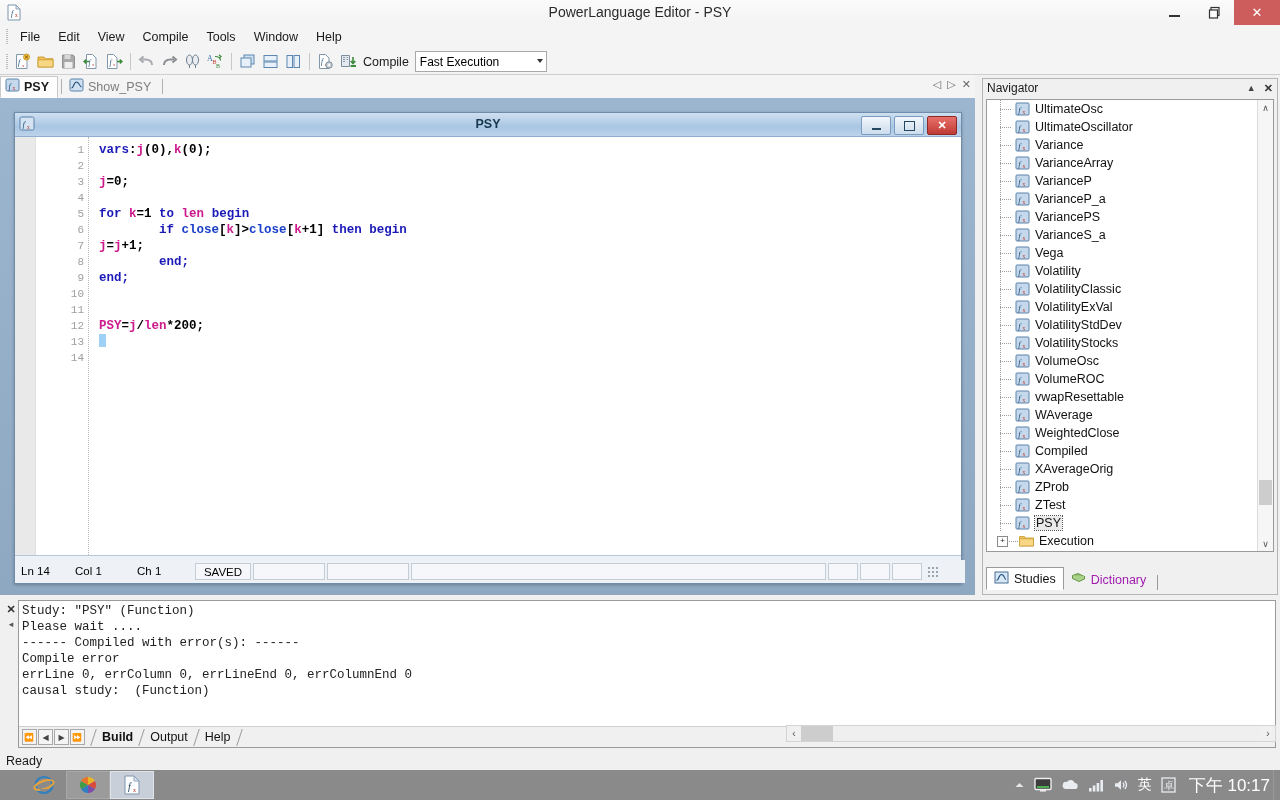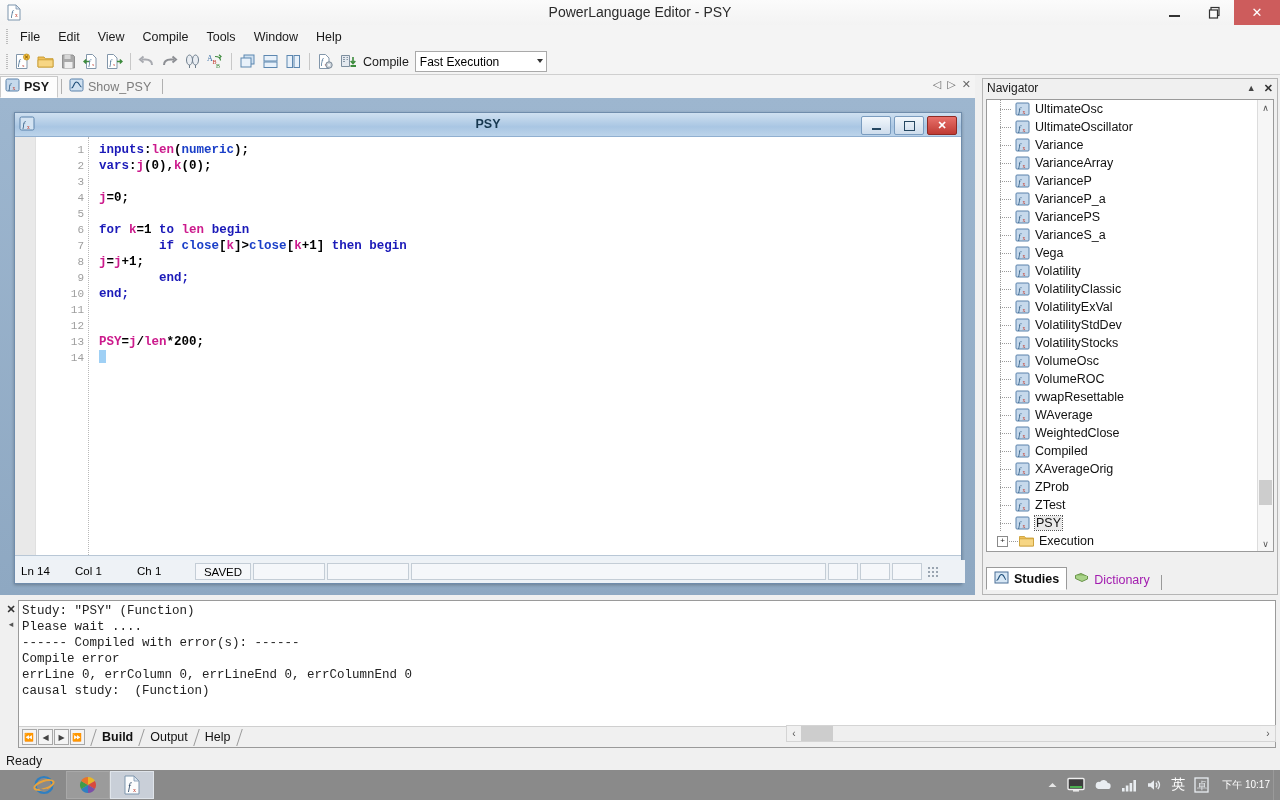--- a/index.html
+++ b/index.html
@@ -144,21 +144,21 @@
   .nrow .treeline{position:absolute;left:13px;top:0;width:1px;height:18px;
     background-image:repeating-linear-gradient(to bottom,#9a9a9a 0,#9a9a9a 1px,transparent 1px,transparent 2px);}
   .fxico{width:15px;height:14px;margin-right:5px;flex:0 0 auto;}
   .nrow.sel .nm{outline:1px dotted #555;background:#eaeaea;padding:0 1px;}
   .nrow.folder{padding-left:10px;}
   .nrow .plus{width:9px;height:9px;border:1px solid #8a8a8a;background:#fff;
     font-size:8px;line-height:7px;text-align:center;color:#222;margin-right:4px;flex:0 0 auto;}
   .folderico{width:15px;height:12px;margin-right:5px;flex:0 0 auto;}
   .nav-tabs{position:absolute;left:3px;bottom:4px;width:288px;height:22px;display:flex;align-items:flex-end;}
   .ntab{display:flex;align-items:center;gap:5px;height:21px;padding:0 7px;font-size:12.5px;}
-  .ntab.active{background:#fff;border:1px solid #9a9a9a;border-bottom-color:#fff;font-weight:bold;color:#111;}
+  .ntab.active{background:#fff;border:1px solid #9a9a9a;border-bottom-color:#fff;font-weight:normal;color:#111;}
   .ntab.inactive{color:#a21caf;}
 
   
   .outpane{position:absolute;left:4px;top:600px;width:1272px;height:148px;
     background:#f0f0f0;display:flex;}
   .out-left{width:14px;padding-top:3px;display:flex;flex-direction:column;align-items:center;gap:3px;}
   .out-left .x{font-size:11px;font-weight:bold;color:#333;}
   .out-left .lt{font-size:9px;color:#555;}
   .out-body{flex:1;border:1px solid #9a9a9a;background:#fff;position:relative;box-sizing:border-box;}
   .out-text{padding:2px 0 0 3px;font-family:"Liberation Mono",monospace;font-size:12.5px;line-height:16px;color:#222;}
@@ -183,21 +183,21 @@
     background:#f0f0f0;font-size:12.5px;color:#1a1a1a;padding-left:6px;line-height:18px;}
 
   
   .taskbar{position:absolute;left:0;top:770px;width:1280px;height:30px;background:#8a8a8a;
     display:flex;align-items:center;}
   .tb-item{width:44px;height:28px;display:flex;align-items:center;justify-content:center;}
   .tb-item.act{background:#9b9b9b;border:1px solid #a8a8a8;box-sizing:border-box;}
   .tb-item.act2{background:#c9cfd8;border:1px solid #dfe4ea;box-sizing:border-box;}
   .tray{position:absolute;right:0;top:0;height:30px;display:flex;align-items:center;gap:9px;padding-right:10px;}
   .tray .ti{display:flex;align-items:center;justify-content:center;color:#fff;}
-  .clock{font-size:10px;color:#fff;margin-left:4px;}
+  .clock{font-size:17px;color:#fff;margin-left:4px;}
   .showdesk{position:absolute;right:0;top:0;width:6px;height:30px;border-left:1px solid #9a9a9a;}
 </style>
 </head>
 <body>
 
 <div class="app">
 
   <div class="titlebar">
     <span class="title-icon">
       <svg width="17" height="17" viewBox="0 0 17 17">
@@ -413,21 +413,20 @@
           <div>7</div>
           <div>8</div>
           <div>9</div>
           <div>10</div>
           <div>11</div>
           <div>12</div>
           <div>13</div>
           <div>14</div>
         </div>
         <div class="codelines">
-          <div class="ln"><span class="k">inputs</span><span class="p">:</span><span class="v">len</span><span class="p">(</span><span class="t">numeric</span><span class="p">);</span></div>
           <div class="ln"><span class="k">vars</span><span class="p">:</span><span class="v">j</span><span class="p">(</span><span class="p">0),</span><span class="v">k</span><span class="p">(0);</span></div>
           <div class="ln"> </div>
           <div class="ln"><span class="v">j</span><span class="p">=0;</span></div>
           <div class="ln"> </div>
           <div class="ln"><span class="k">for</span> <span class="v">k</span><span class="p">=1</span> <span class="k">to</span> <span class="v">len</span> <span class="k">begin</span></div>
           <div class="ln">        <span class="k">if</span> <span class="t">close</span><span class="p">[</span><span class="v">k</span><span class="p">]&gt;</span><span class="t">close</span><span class="p">[</span><span class="v">k</span><span class="p">+1]</span> <span class="k">then</span> <span class="k">begin</span></div>
           <div class="ln"><span class="v">j</span><span class="p">=</span><span class="v">j</span><span class="p">+1;</span></div>
           <div class="ln">        <span class="k">end;</span></div>
           <div class="ln"><span class="k">end;</span></div>
           <div class="ln"> </div>

